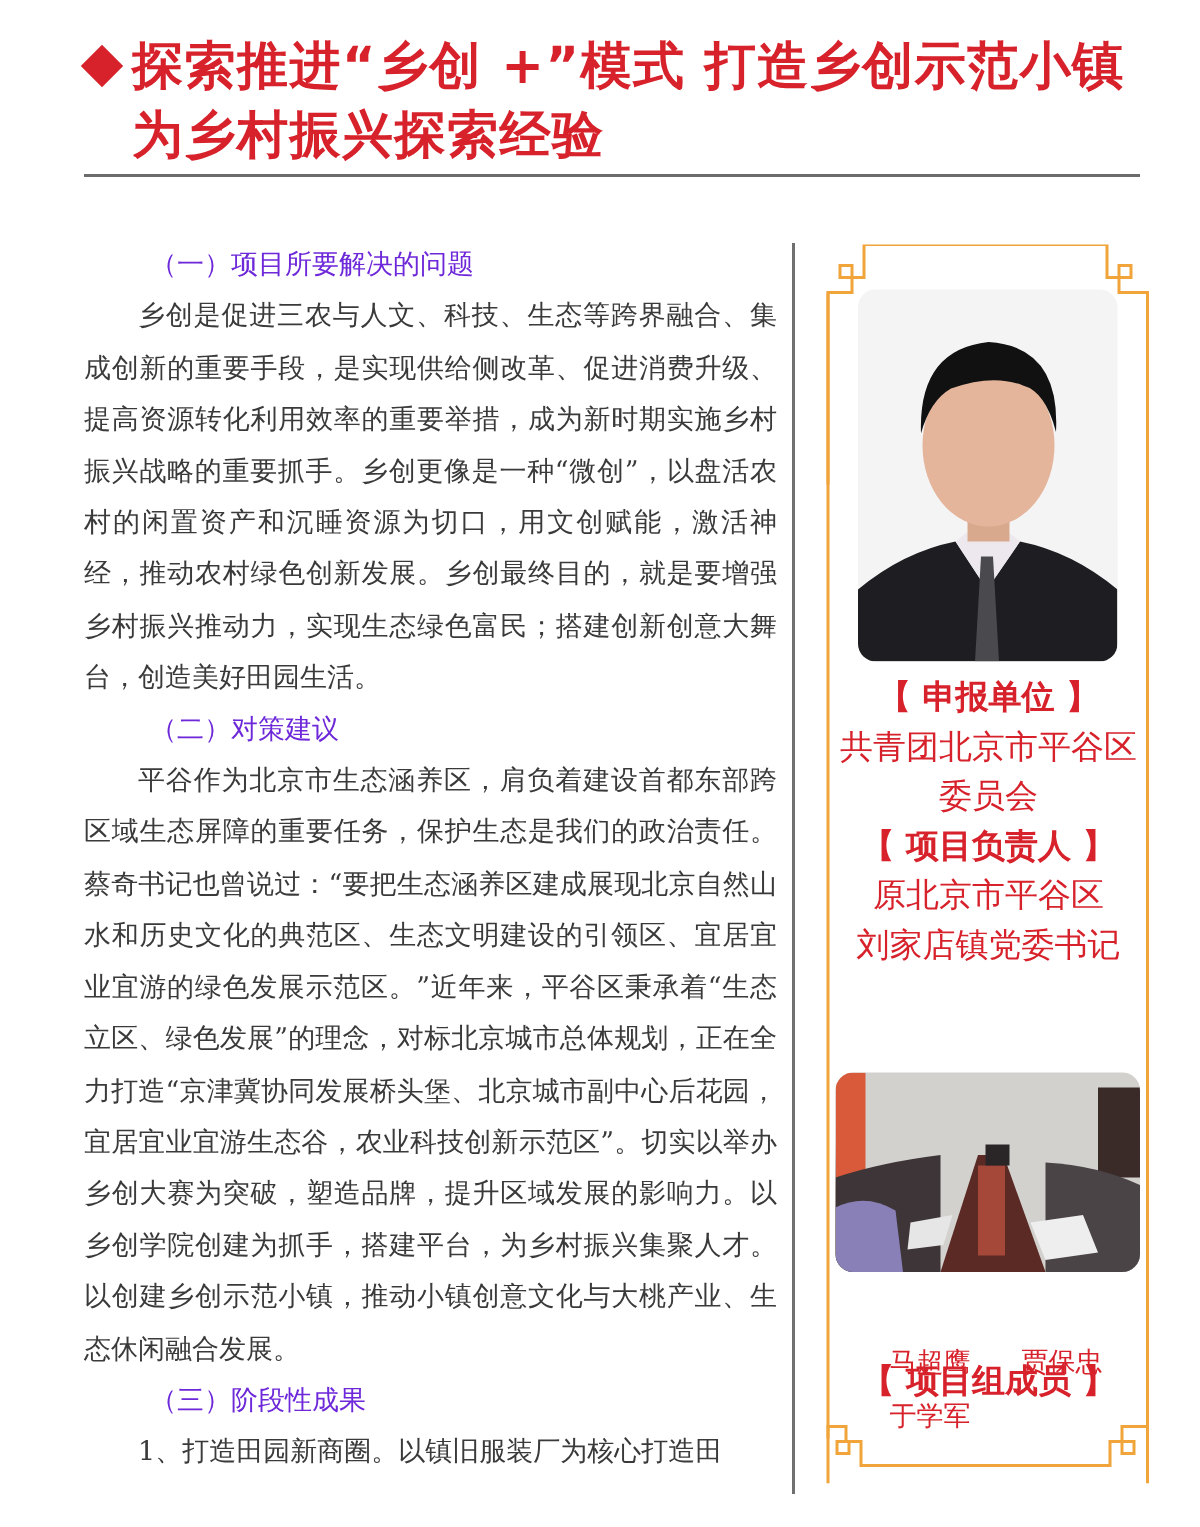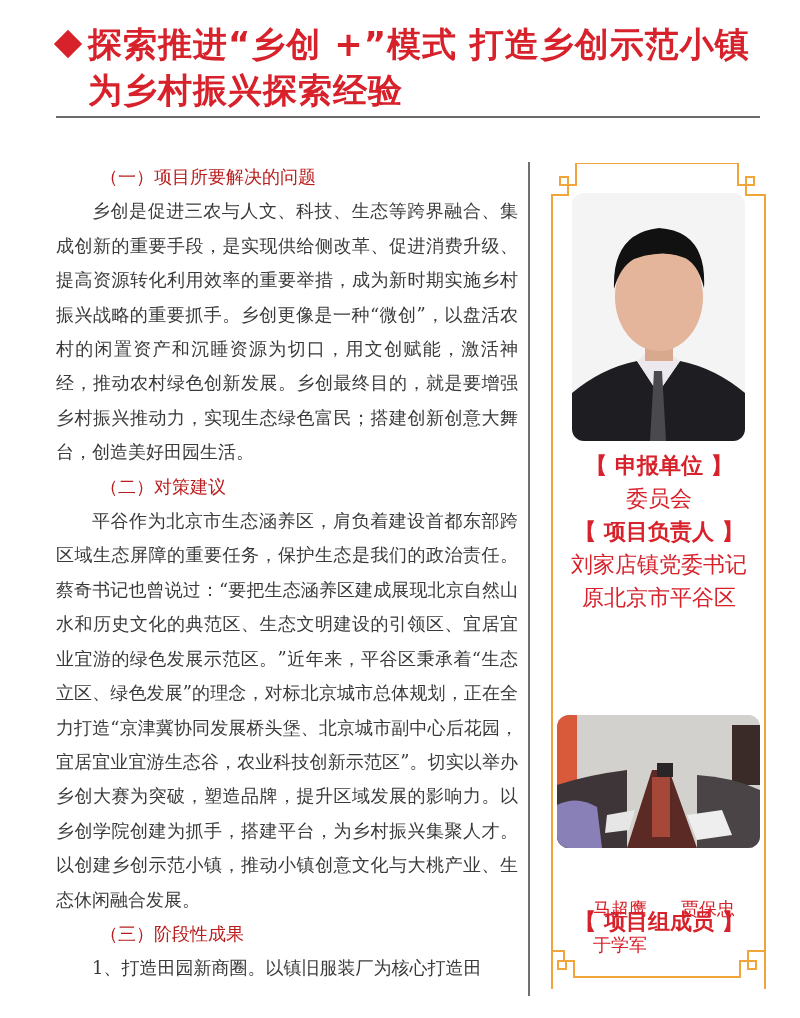--- a/index.html
+++ b/index.html
@@ -14,21 +14,21 @@
     .title .line { display: block; padding-left: 30px; white-space: nowrap; }
 
     .hrule { position: absolute; left: 56px; top: 116px; width: 704px; height: 2px; background: #6c6c6c; }
     .vrule { position: absolute; left: 528px; top: 162px; width: 2px; height: 834px; background: #707070; }
 
     .body-col { position: absolute; left: 56px; top: 160px; width: 462px;
                 font-family: "DejaVu Serif", "Liberation Serif", serif; color: #3a3a3a;
                 font-size: 18px; line-height: 34.4px; }
     .body-col p { margin: 0; text-align: justify; text-align-last: left; }
     .body-col .heading { font-family: "DejaVu Sans", "Liberation Sans", sans-serif;
-                         font-size: 18px; color: #b91c1c; padding-left: 44px; }
+                         font-size: 18px; color: #6d28d9; padding-left: 44px; }
     .body-col .para { text-indent: 2em; }
 
     .frame { position: absolute; left: 550px; top: 163px; width: 217px; height: 826px; }
     .frame svg { position: absolute; left: 0; top: 0; }
 
     .portrait { position: absolute; left: 572px; top: 193px; width: 173px; height: 248px;
                 border-radius: 12px; overflow: hidden;
                 background: linear-gradient(#f7f7f7, #ececec); }
     .meeting { position: absolute; left: 557px; top: 715px; width: 203px; height: 133px;
                border-radius: 12px; overflow: hidden;
@@ -80,24 +80,25 @@
     <path d="M65 168 L86 200 L108 168 L98 160 L75 160 Z" fill="#ece8ee"></path>
     <path d="M82 178 L90 178 L94 248 L78 248 Z" fill="#4a4a4e"></path>
     <rect x="73" y="130" width="28" height="38" fill="#d9a98e"></rect>
     <ellipse cx="87" cy="104" rx="44" ry="54" fill="#e4b59b"></ellipse>
     <path d="M42 96 Q40 40 87 35 Q135 38 132 95 Q125 68 110 64 Q90 56 62 66 Q48 74 42 96 Z" fill="#111"></path>
   </svg>
 </div>
 
 <div class="side-text" style="top:449px;">
   <div class="label">【 申报单位 】</div>
+  <div>共青团北京市平谷区</div>
   <div>委员会</div>
   <div class="label">【 项目负责人 】</div>
+  <div>原北京市平谷区</div>
   <div>刘家店镇党委书记</div>
-  <div>原北京市平谷区</div>
 </div>
 
 <div class="meeting" title="会议照片">
   <svg width="203" height="133" viewBox="0 0 203 133">
     <rect width="203" height="133" fill="#d3d1ce"></rect>
     <rect x="0" y="0" width="20" height="70" fill="#d85a3a"></rect>
     <rect x="175" y="10" width="28" height="60" fill="#3a2a28"></rect>
     <path d="M70 133 L95 55 L112 55 L140 133 Z" fill="#5b2a24"></path>
     <rect x="95" y="62" width="18" height="60" fill="#b8503e" opacity="0.8"></rect>
     <path d="M0 70 Q30 60 70 55 L70 133 L0 133 Z" fill="#3d3537"></path>

